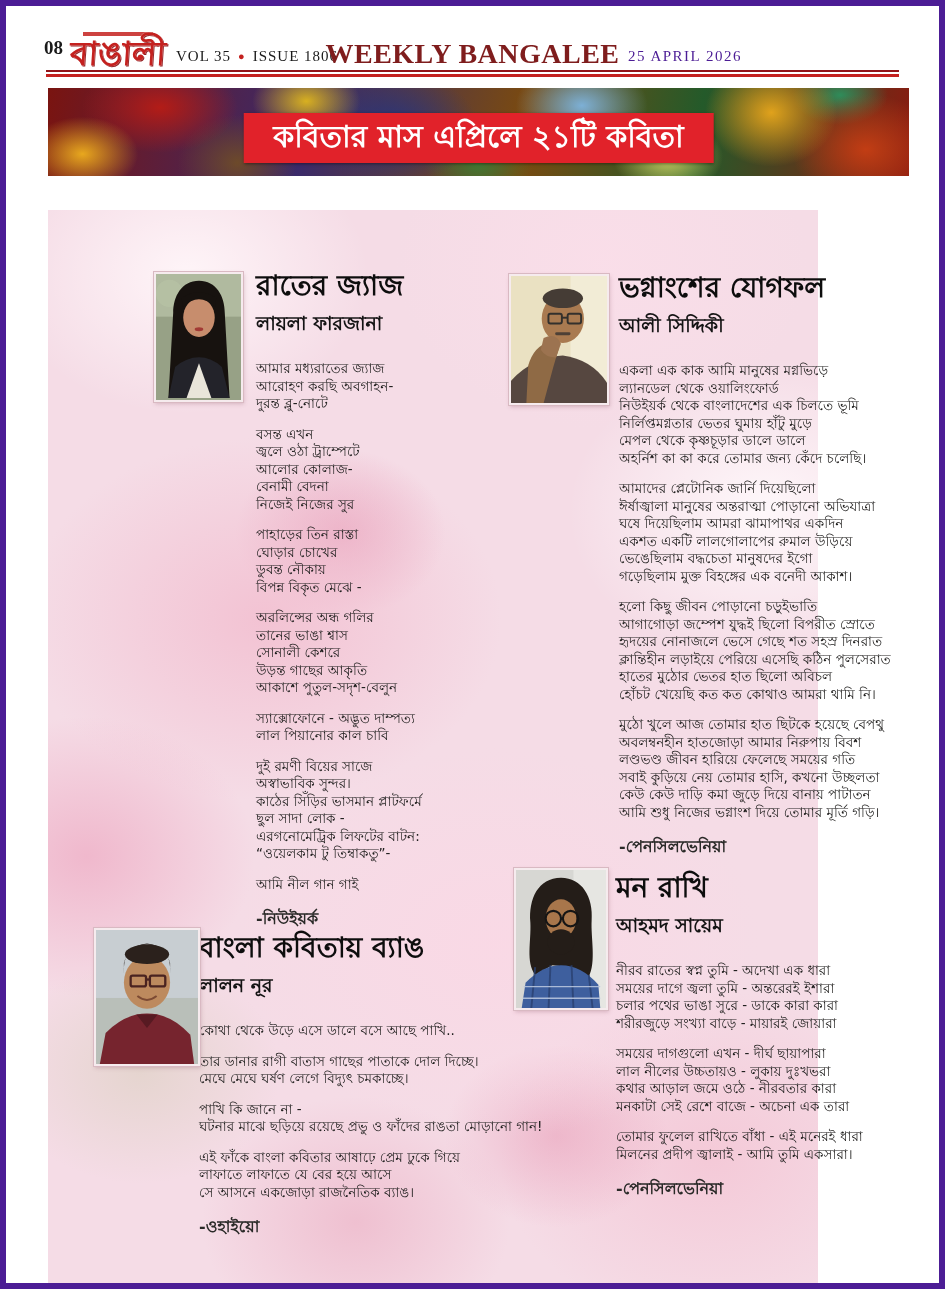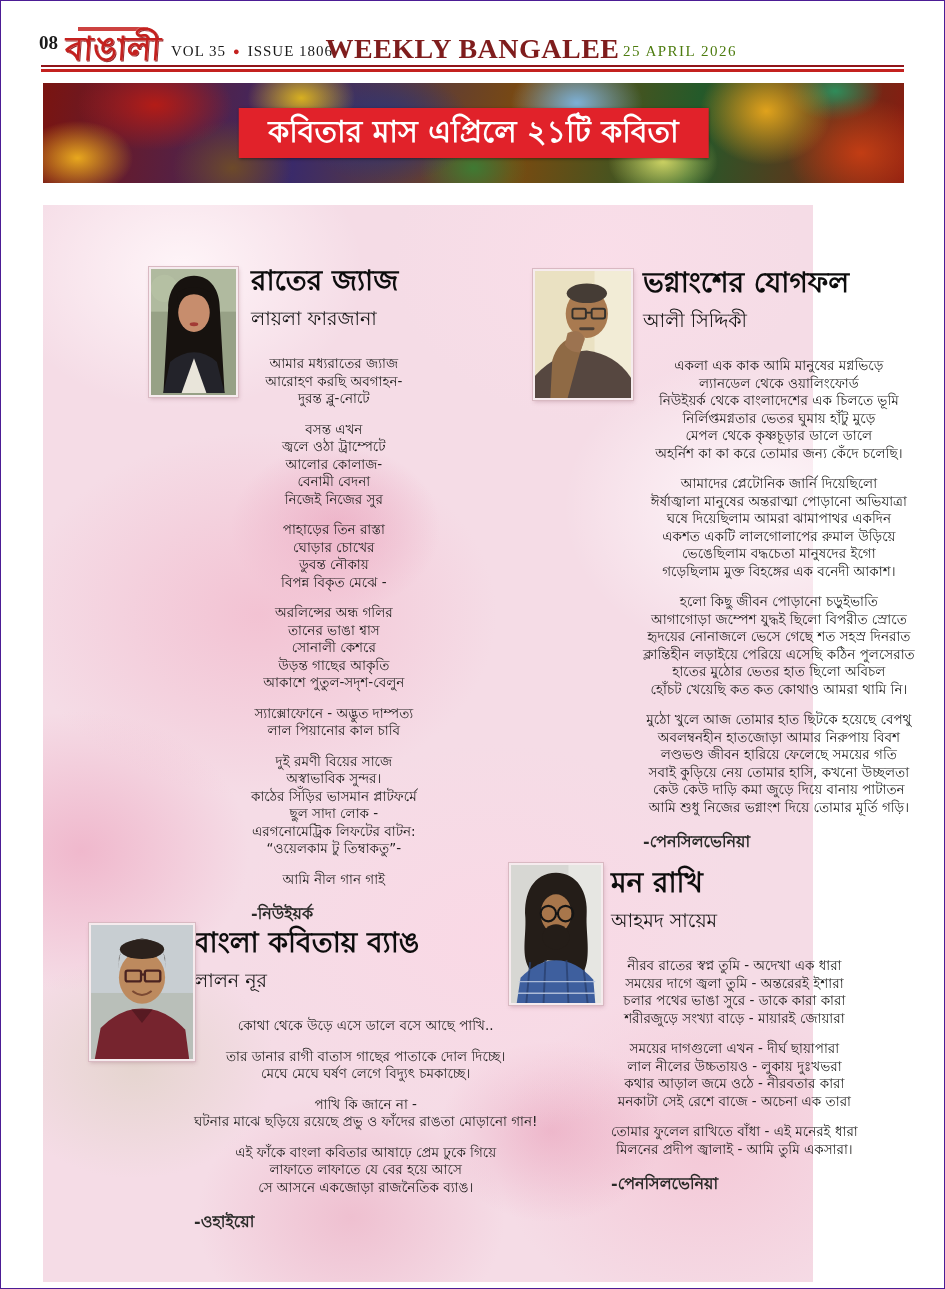--- a/index.html
+++ b/index.html
@@ -1,41 +1,41 @@
 <!DOCTYPE html>
 <html><head>
 <meta charset="utf-8">
 <style>
   html,body { margin:0; padding:0; background:#e8e8e8; }
   .page {
     position:relative; width:945px; height:1289px; margin:0 auto;
-    background:#ffffff; border:1px solid #4c1d95; box-sizing:border-box;
+    background:#ffffff; border:6px solid #4c1d95; box-sizing:border-box;
     font-family:"DejaVu Sans", sans-serif; color:#1d1d1b; overflow:hidden;
   }
   
   .page-num { position:absolute; left:38px; top:31px; font:bold 19px "Liberation Serif", serif; color:#1a1a1a; }
   .logo { position:absolute; left:62px; top:26px; width:100px; height:50px; z-index:6; text-align:center; }
   .logo-tagbar { height:4px; width:70px; margin:0 auto 1px auto; background:#c4211f; opacity:.85; }
   .logo-text {
     font:bold 33px "DejaVu Sans", sans-serif; color:#c4211f; line-height:1;
     transform:skewX(-4deg); text-shadow:0 0 1px #fff, 1px 1px 0 #8d1418;
   }
   .vol-issue { position:absolute; left:170px; top:42px; font:15px "Liberation Serif", serif; letter-spacing:1px; color:#1a1a1a; white-space:nowrap; }
   .vol-issue .dot { color:#c4211f; font-size:11px; padding:0 7px; vertical-align:1px; }
   .masthead {
     position:absolute; left:50%; transform:translateX(-50%); top:32px; margin:0;
     font:bold 28px "Liberation Serif", serif; letter-spacing:0.5px; color:#7f1d1d; white-space:nowrap;
   }
-  .issue-date { position:absolute; left:622px; top:42px; font:15px "Liberation Serif", serif; letter-spacing:1.5px; color:#4d7c0f; white-space:nowrap; }
+  .issue-date { position:absolute; left:622px; top:42px; font:15px "Liberation Serif", serif; letter-spacing:1.5px; color:#4c1d95; white-space:nowrap; }
   .header-rule-thin { position:absolute; left:40px; right:40px; top:64px; height:0; border-top:2px solid #911419; }
   .header-rule-thick { position:absolute; left:40px; right:40px; top:68px; height:3px; background:#c4211f; }
 
   
   .banner {
-    position:absolute; left:42px; top:82px; width:861px; height:100px;
+    position:absolute; left:42px; top:82px; width:861px; height:88px;
     background-color:#6b1412;
     background-image:
       radial-gradient(ellipse 90px 60px at 4% 75%, #e8a81e 0%, rgba(232,168,30,0) 62%),
       radial-gradient(ellipse 120px 70px at 13% 22%, #b31c17 0%, rgba(179,28,23,0) 65%),
       radial-gradient(ellipse 100px 80px at 22% 85%, #6d4a2a 0%, rgba(109,74,42,0) 60%),
       radial-gradient(ellipse 90px 60px at 30% 15%, #d8b020 0%, rgba(216,176,32,0) 60%),
       radial-gradient(ellipse 140px 90px at 40% 45%, #28357c 0%, rgba(40,53,124,0) 62%),
       radial-gradient(ellipse 90px 70px at 50% 85%, #3f7a33 0%, rgba(63,122,51,0) 60%),
       radial-gradient(ellipse 120px 80px at 62% 20%, #7db0d6 0%, rgba(125,176,214,0) 55%),
       radial-gradient(ellipse 100px 70px at 72% 78%, #cdd364 0%, rgba(205,211,100,0) 55%),
@@ -64,38 +64,38 @@
       radial-gradient(ellipse 240px 200px at 5% 60%, rgba(238,172,196,.75), rgba(238,172,196,0) 70%),
       radial-gradient(ellipse 200px 160px at 12% 80%, rgba(213,205,184,.5), rgba(213,205,184,0) 70%),
       radial-gradient(ellipse 380px 280px at 58% 68%, rgba(250,216,229,.85), rgba(250,216,229,0) 70%),
       radial-gradient(ellipse 160px 130px at 66% 86%, rgba(231,152,180,.5), rgba(231,152,180,0) 70%),
       radial-gradient(ellipse 300px 240px at 86% 88%, rgba(244,198,213,.85), rgba(244,198,213,0) 70%),
       radial-gradient(ellipse 220px 180px at 40% 94%, rgba(236,180,199,.7), rgba(236,180,199,0) 70%);
   }
 
   .article { position:absolute; }
   .a1 { left:208px; top:60px; }
-  .a2 { left:600px; top:62px; }
+  .a2 { left:571px; top:62px; }
   .a3 { left:568px; top:662px; }
   .a4 { left:151px; top:722px; }
 
   .photo-frame {
     position:absolute; box-sizing:border-box;
     border:2px solid #f6ebee; box-shadow:0 0 0 1px #d9b9c2, 1px 2px 4px rgba(120,60,80,.25);
     overflow:hidden; background:#ddd;
   }
   .ph1 { left:-102px; top:2px;  width:89px;  height:130px; }
   .ph2 { left:-110px; top:2px;  width:100px; height:131px; }
   .ph3 { left:-102px; top:-4px; width:94px;  height:142px; }
   .ph4 { left:-105px; top:-4px; width:106px; height:138px; }
   .photo-frame svg { display:block; width:100%; height:100%; }
 
   .poem-title { margin:0; font-size:28px; font-weight:bold; line-height:1.15; color:#0d0d0d; white-space:nowrap; }
-  .poem-author { margin:7px 0 0 0; font-size:19px; font-weight:400; color:#141414; white-space:nowrap; }
-  .poem-body { margin-top:19px; font-size:13.5px;text-align:center; }
+  .poem-author { margin:7px 0 0 0; font-size:19px; font-weight:700; color:#141414; white-space:nowrap; }
+  .poem-body { margin-top:19px; font-size:13.5px; }
   .stanza { margin:0 0 13px 0; }
   .poem-line { line-height:17.5px; white-space:nowrap; color:#222120; }
   .poem-signature { margin-top:9px; font-size:16px; font-weight:600; color:#2a2a28; white-space:nowrap; }
 </style>
 </head>
 <body>
 
 <div class="page">
 
   <div class="page-num">08</div>

